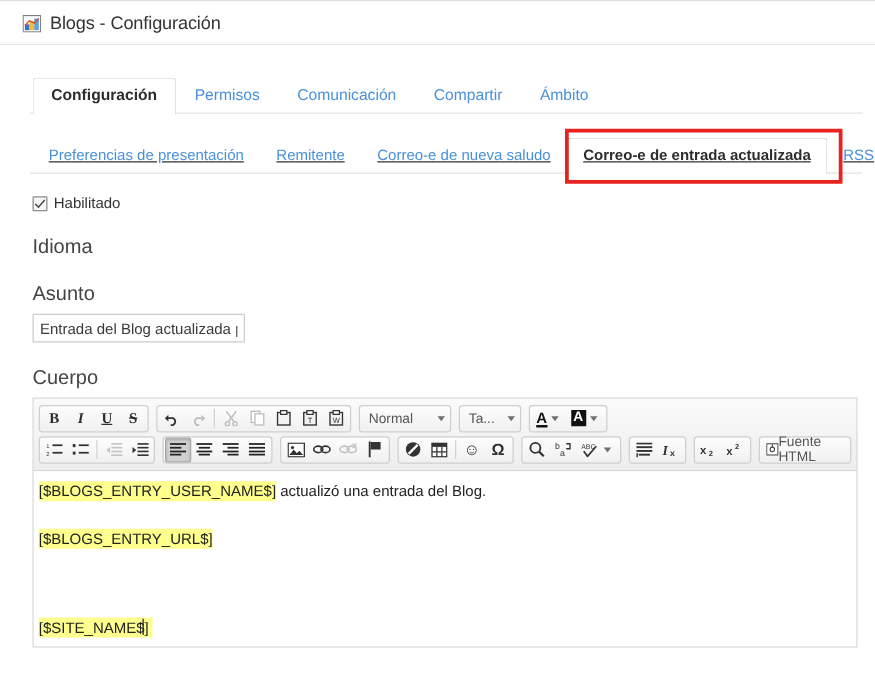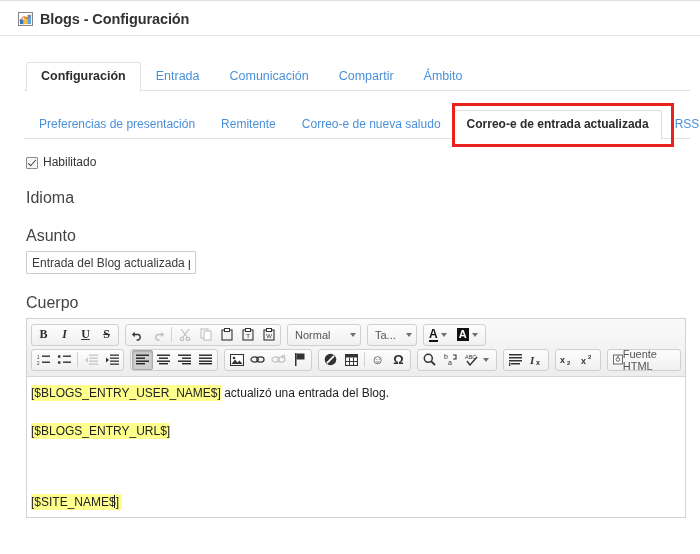--- a/index.html
+++ b/index.html
@@ -30,21 +30,21 @@
     display: flex;
     align-items: center;
     gap: 7px;
     height: 33px;
     padding: 0 0 0 18px;
     border-bottom: 1px solid #e6e6e6;
     background: #ffffff;
   }
   .portlet-title {
     font-size: 14.5px;
-    font-weight: bold;
+    font-weight: normal;
     color: #333333;
     letter-spacing: -0.1px;
   }
   .app-icon {
     width: 15px; height: 14px;
     flex: 0 0 auto;
     display: block;
   }
 
   
@@ -92,20 +92,21 @@
   }
 
   
   .tabs-secondary-wrap {
     position: relative;
     margin: 18px 0 0 0;
     padding-left: 26px;
     height: 30px;
     display: flex;
     align-items: center;
+    text-decoration: underline;
   }
   .tabs-secondary-wrap::after {
     content: "";
     position: absolute;
     left: 24px; right: 10px; bottom: 0;
     height: 1px;
     background: #e2e2e2;
   }
   .tab-s {
     position: relative;
@@ -349,21 +350,21 @@
       <rect x="10" y="3" width="4" height="10" fill="#5fa3e0"></rect>
       <path d="M2 9 L6 5 L10 7 L14 3" fill="none" stroke="#d8452a" stroke-width="1"></path>
     </svg>
     <span class="portlet-title">Blogs - Configuración</span>
   </div>
 
   <div class="content">
 
     <div class="tabs-primary">
       <div class="tab-p active">Configuración</div>
-      <div class="tab-p">Entrada</div>
+      <div class="tab-p">Permisos</div>
       <div class="tab-p">Comunicación</div>
       <div class="tab-p">Compartir</div>
       <div class="tab-p">Ámbito</div>
     </div>
 
     <div class="tabs-secondary-wrap">
       <div class="tab-s">Preferencias de presentación</div>
       <div class="tab-s">Remitente</div>
       <div class="tab-s">Correo-e de nueva saludo</div>
       <div class="tab-s active">Correo-e de entrada actualizada</div>

